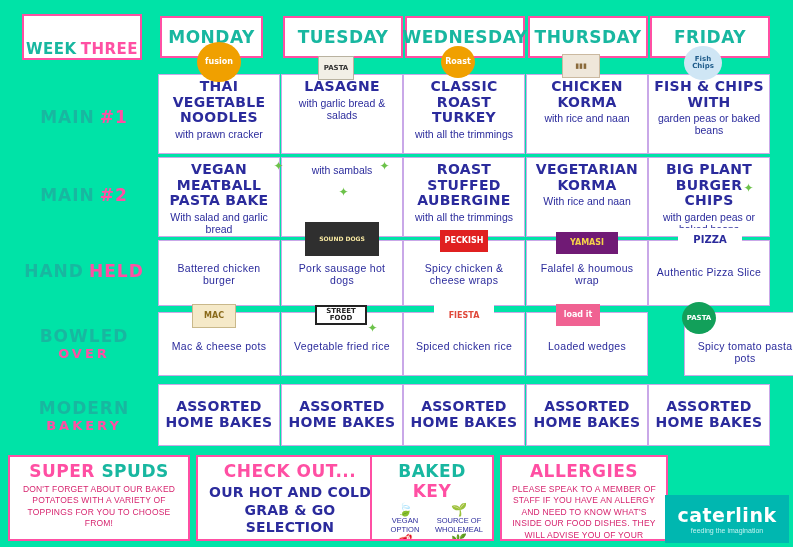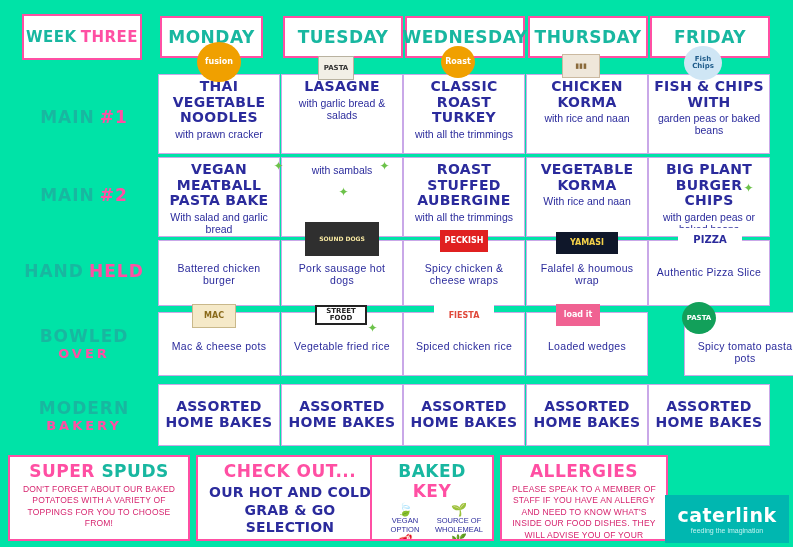--- a/index.html
+++ b/index.html
@@ -10,21 +10,21 @@
     font-family: "Liberation Sans", sans-serif;
     overflow: hidden;
     position: relative;
   }
   .page { position: relative; width: 793px; height: 547px; }
 
   
   .week-banner {
     position: absolute; left: 22px; top: 14px; width: 120px; height: 46px;
     background: #ffffff; border: 2px solid #ff4fa3;
-    display: flex; align-items: center; justify-content: center;
+    display: flex; align-items: flex-end; justify-content: center;
     flex-direction: row; gap: 4px;
   }
   .week-word1 {
     font-family: "DejaVu Sans", sans-serif;
     font-weight: bold; font-size: 15px; color: #18b7a0; letter-spacing: .5px;
   }
   .week-word2 {
     font-family: "DejaVu Sans", sans-serif;
     font-weight: bold; font-size: 15px; color: #ff4fa3; letter-spacing: .5px;
   }
@@ -253,21 +253,21 @@
   <div class="leaf" style="left:272px; top:160px;">✦</div>
   <div class="leaf" style="left:378px; top:160px;">✦</div>
   <div class="leaf" style="left:337px; top:186px;">✦</div>
 
   <div class="cell" style="left:403px; top:157px; width:122px; height:80px;">
     <div class="title">ROAST STUFFED AUBERGINE</div>
     <div class="sub">with all the trimmings</div>
   </div>
 
   <div class="cell" style="left:526px; top:157px; width:122px; height:80px;">
-    <div class="title">VEGETABLE KORMA</div>
+    <div class="title">VEGETARIAN KORMA</div>
     <div class="sub">With rice and naan</div>
   </div>
 
   <div class="cell" style="left:648px; top:157px; width:122px; height:80px;">
     <div class="title">BIG PLANT BURGER CHIPS</div>
     <div class="sub">with garden peas or baked beans</div>
   </div>
   <div class="leaf" style="left:742px; top:182px;">✦</div>
 
   <div class="cell plain" style="left:158px; top:240px; width:122px; height:66px; padding-top:22px;">
@@ -284,21 +284,21 @@
   <div class="cell plain" style="left:403px; top:240px; width:122px; height:66px; padding-top:22px;">
     <div class="title">Spicy chicken &amp; cheese wraps</div>
   </div>
   <div class="logo" style="left:440px; top:230px; width:48px; height:22px; background:#e02020; color:#ffffff; font-size:8px;">
     <span>PECKISH</span>
   </div>
 
   <div class="cell plain" style="left:526px; top:240px; width:122px; height:66px; padding-top:22px;">
     <div class="title">Falafel &amp; houmous wrap</div>
   </div>
-  <div class="logo" style="left:556px; top:232px; width:62px; height:22px; background:#0f172a; color:#f5d24a; font-size:8px;">
+  <div class="logo" style="left:556px; top:232px; width:62px; height:22px; background:#701a75; color:#f5d24a; font-size:8px;">
     <span>YAMASI</span>
   </div>
 
   <div class="cell plain" style="left:648px; top:240px; width:122px; height:66px; padding-top:26px;">
     <div class="title">Authentic Pizza Slice</div>
   </div>
   <div class="logo" style="left:678px; top:228px; width:64px; height:24px; background:#ffffff; color:#2b2b9c; font-size:10px;">
     <span>PIZZA</span>
   </div>
 

